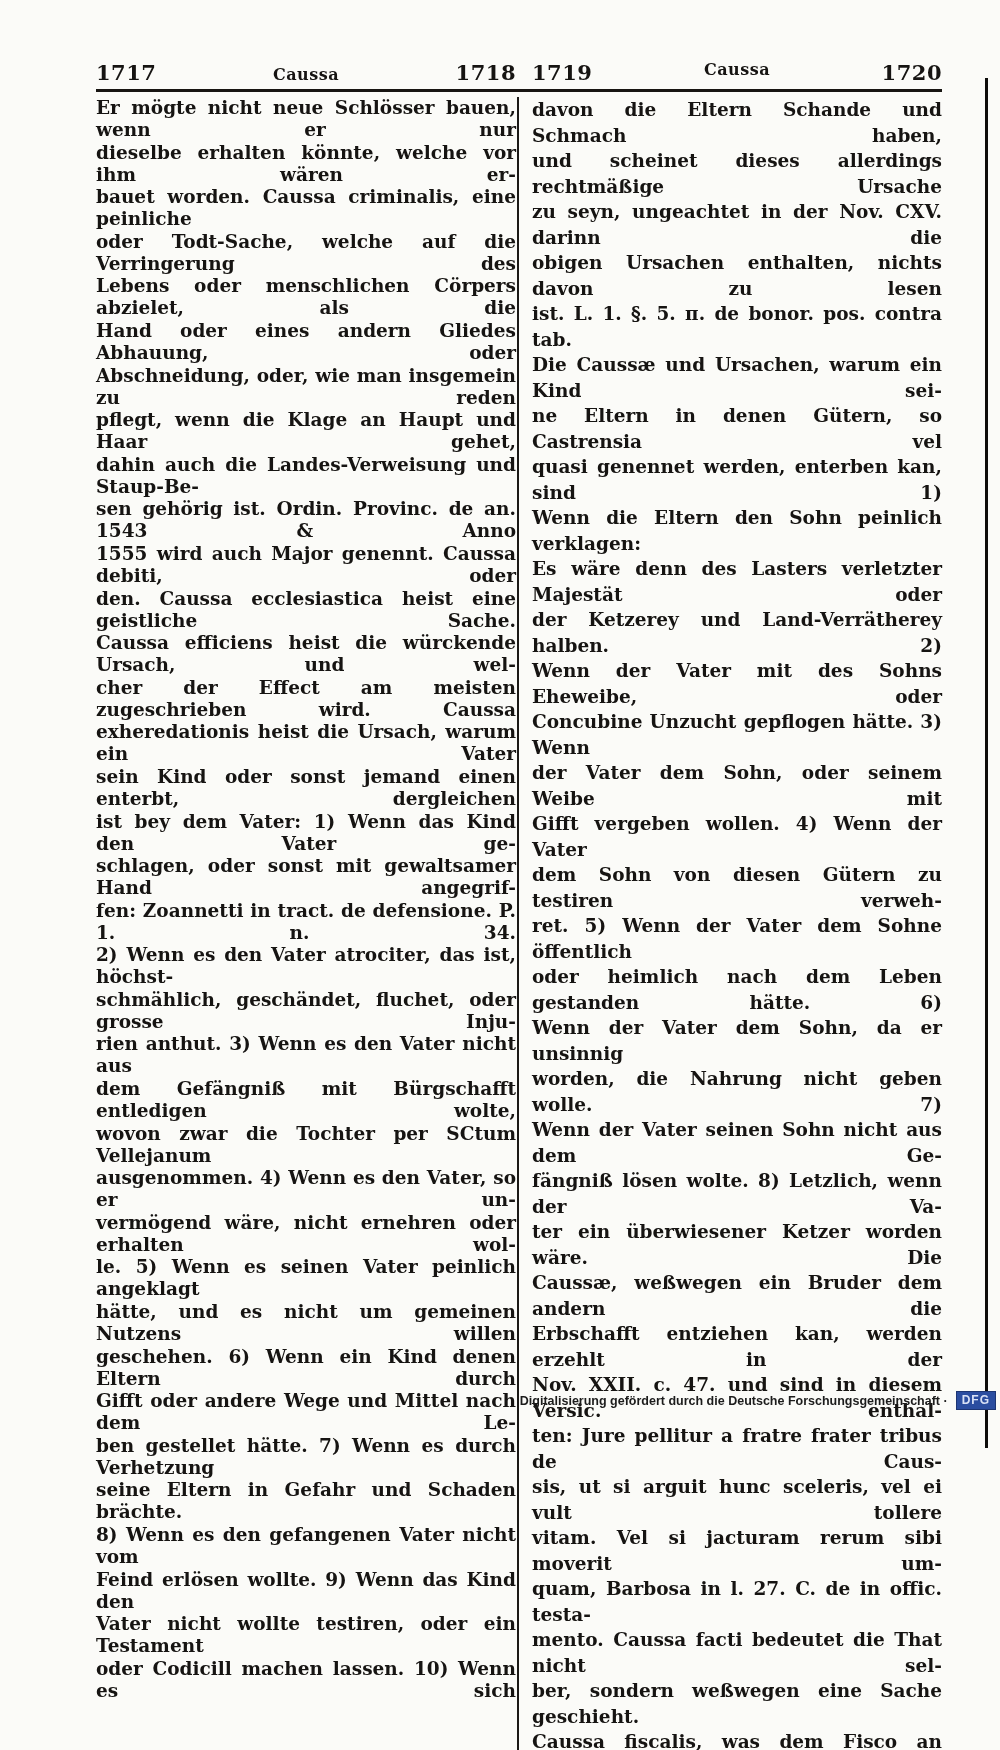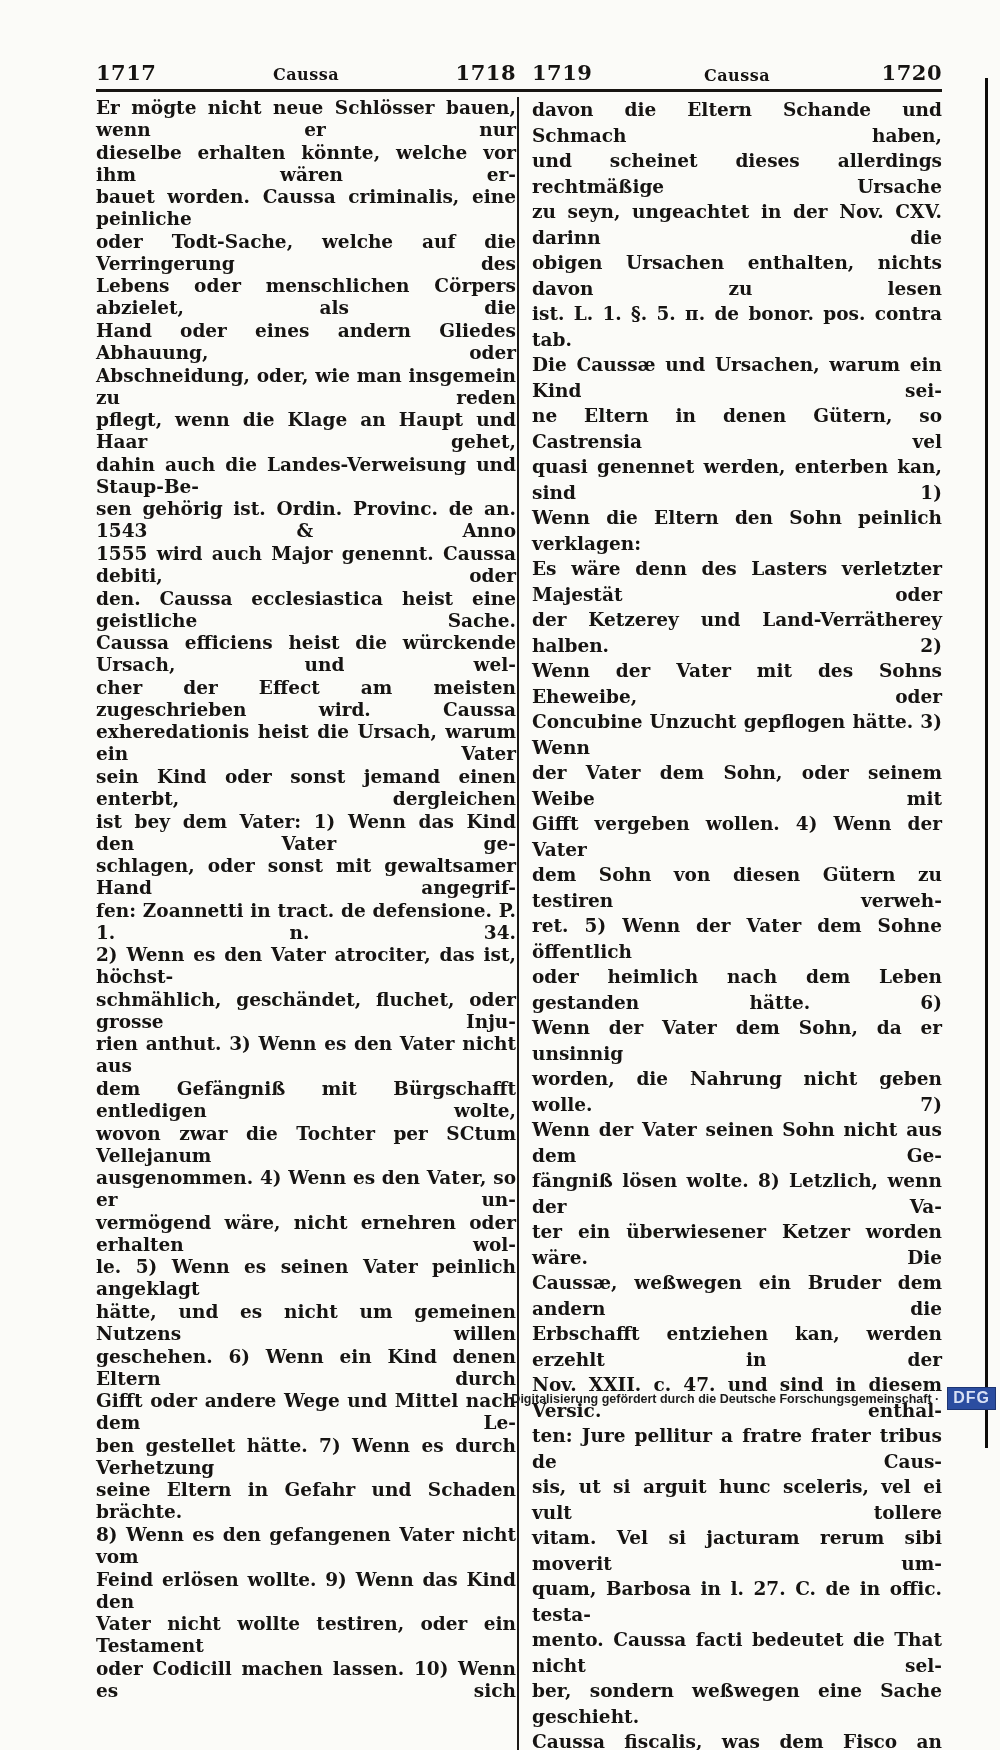--- a/index.html
+++ b/index.html
@@ -14,21 +14,21 @@
   .content { position:absolute; left:96px; top:60px; width:846px; }
 
   
   .header {
     display:flex; align-items:baseline;
     font-size:21px; font-weight:700; letter-spacing:0.5px;
     padding-bottom:4px;
     border-bottom:3px solid #181512;
   }
   .header-half-left { width:420px; display:flex; justify-content:space-between; align-items:baseline; }
-  .header-half-right { flex:1; display:flex; justify-content:space-between; align-items:flex-end; padding-left:16px; }
+  .header-half-right { flex:1; display:flex; justify-content:space-between; align-items:flex-start; padding-left:16px; }
   .running-title { font-size:16px; }
 
   
   .columns { display:flex; margin-top:5px; }
   .col-left  { width:420px; }
   .col-right { flex:1; border-left:2px solid #1b1916; padding-left:13px; margin-left:1px; }
 
   .line {
     font-size:18.5px; font-weight:700;
     line-height:22.3px;
@@ -47,21 +47,21 @@
   
   .footer {
     position:absolute; right:4px; bottom:8px;
     display:flex; align-items:center; gap:8px;
     font-family:"Liberation Sans", sans-serif;
     font-size:12.5px; font-weight:700; color:#1c1c1c;
   }
   .dfg-logo {
     background:#2b4da0; color:#d9e1f5;
     padding:1px 5px 2px 5px;
-    font-size:16px; font-weight:700; letter-spacing:1px;
+    font-size:12px; font-weight:700; letter-spacing:1px;
     border:1px solid #1d3573;
   }
 </style>
 </head>
 <body>
 
 <div class="page">
   <div class="content">
 
     <div class="header">

